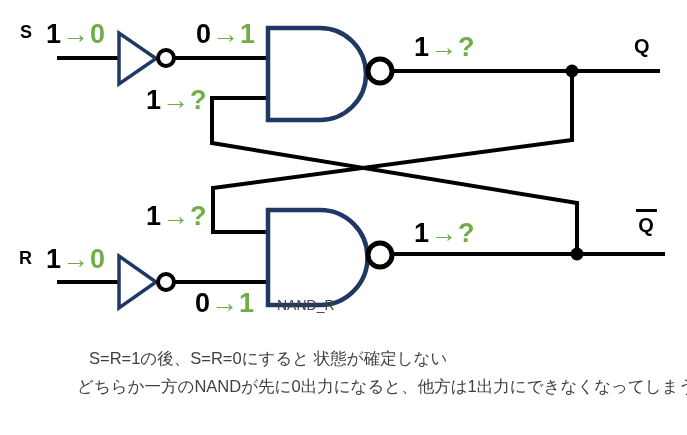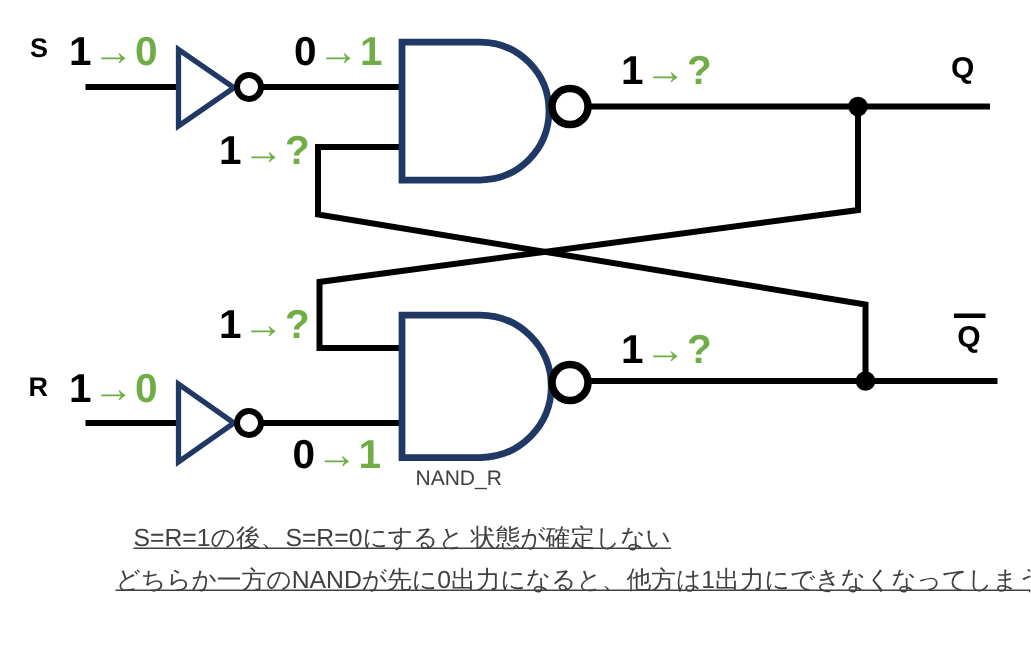--- a/index.html
+++ b/index.html
@@ -20,21 +20,21 @@
     font-size: 27px;
     font-weight: bold;
     display: flex;
     align-items: flex-start;
     line-height: 1.1;
   }
   .trans .from { color: #000000; }
   .trans .arrow { color: #70ad47; margin: 0 1px; }
   .trans .to { color: #70ad47; }
   .gate-name { font-size: 14px; color: #404040; }
-  .note { font-size: 16.5px; color: #404040; text-decoration: underline; }
+  .note { font-size: 16.5px; color: #404040; }
   .qbar-wrap { text-align: center; width: 24px; }
   .qbar-bar { width: 21px; height: 3px; background: #000; margin: 0 auto 2px auto; }
 </style>
 </head>
 <body>
 
 <div class="stage">
 
   <svg width="687" height="435" viewBox="0 0 687 435">
 
@@ -106,18 +106,18 @@
     <span class="from">0</span>
       <span class="arrow">→</span>
       <span class="to">1</span>
   </div>
   <div class="lbl trans" style="left:414px; top:219px;">
     <span class="from">1</span>
       <span class="arrow">→</span>
       <span class="to">?</span>
   </div>
 
-  <div class="lbl gate-name" style="left:277px; top:310px;">NAND_R</div>
+  <div class="lbl gate-name" style="left:277px; top:297px;">NAND_R</div>
 
   <div class="lbl note" style="left:89px; top:348px;">S=R=1の後、S=R=0にすると 状態が確定しない</div>
   <div class="lbl note" style="left:77px; top:376px;">どちらか一方のNANDが先に0出力になると、他方は1出力にできなくなってしまう</div>
 
 </div>
 
 </body></html>

